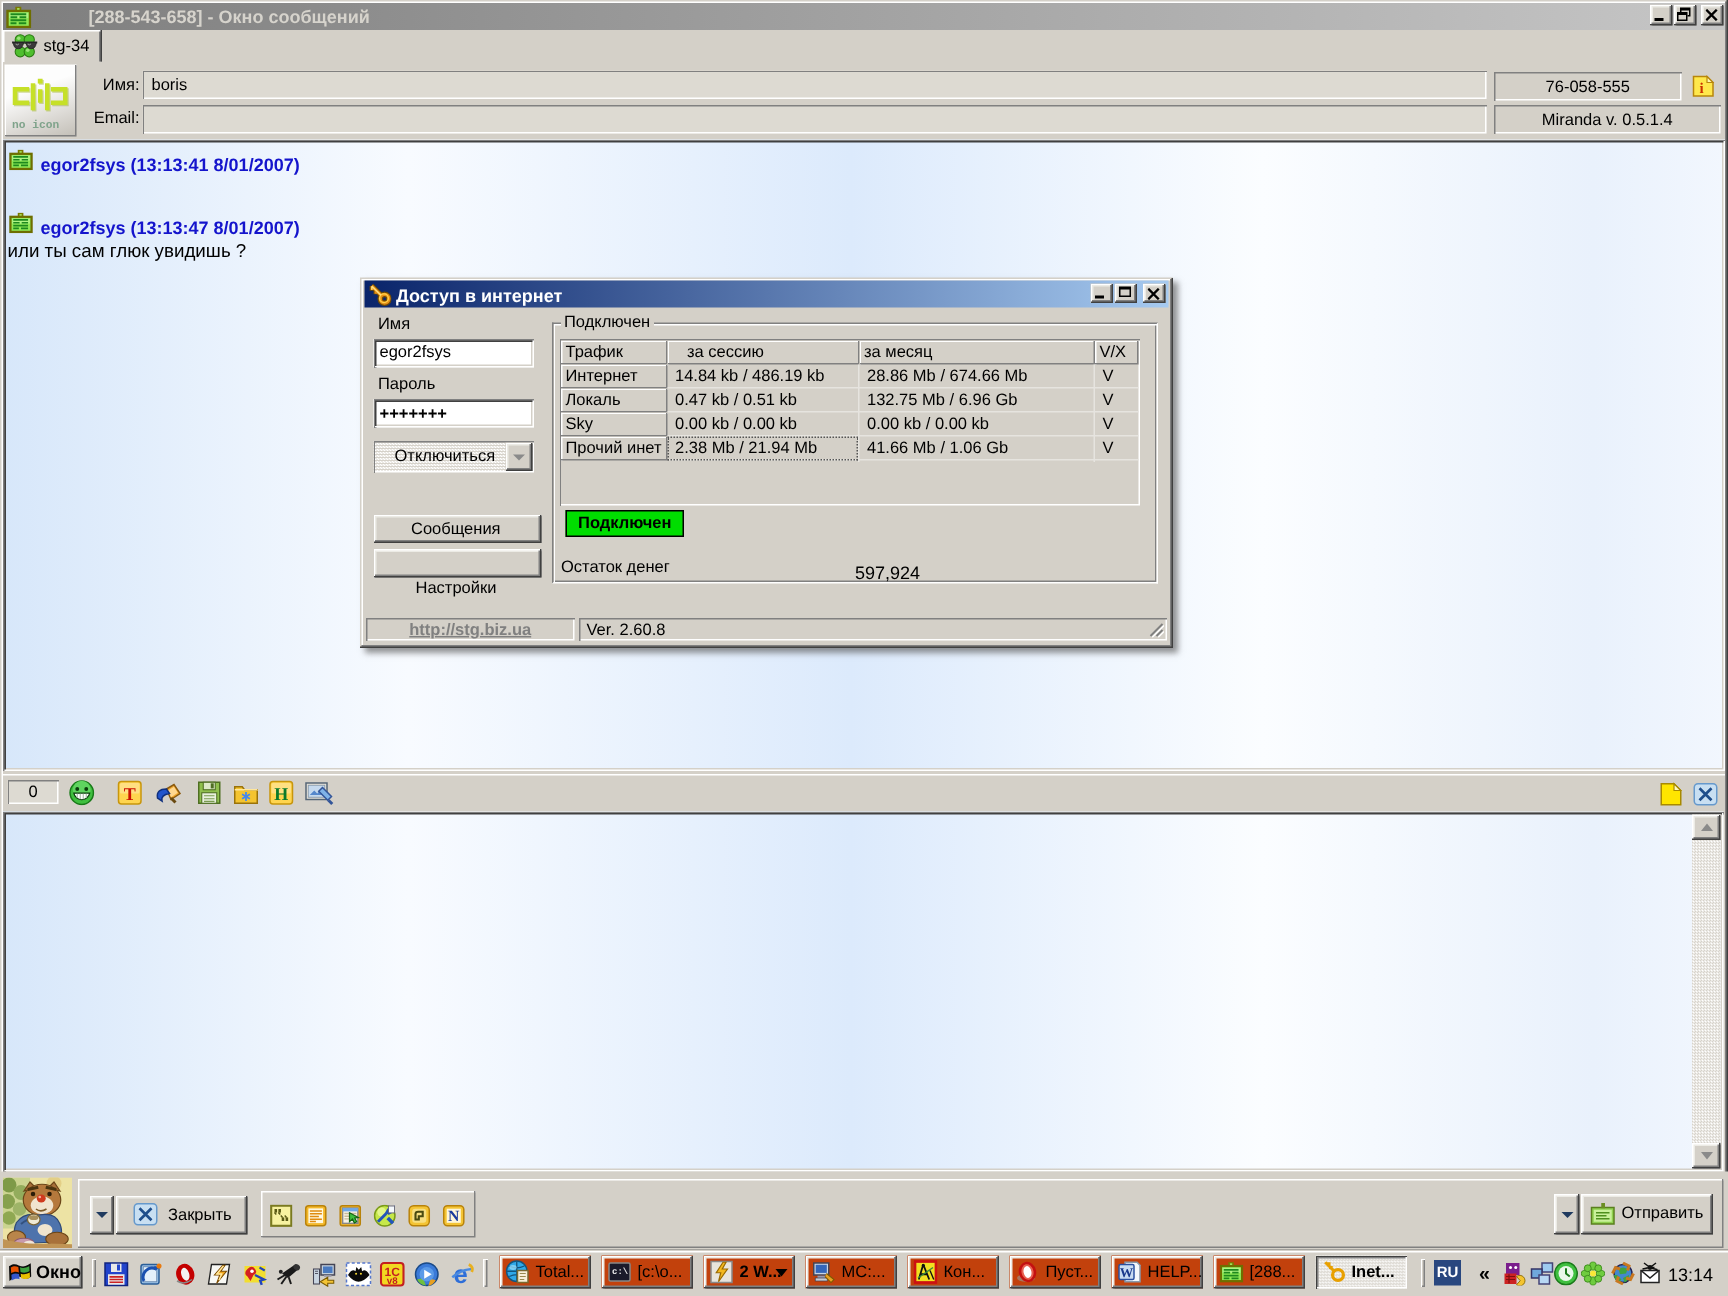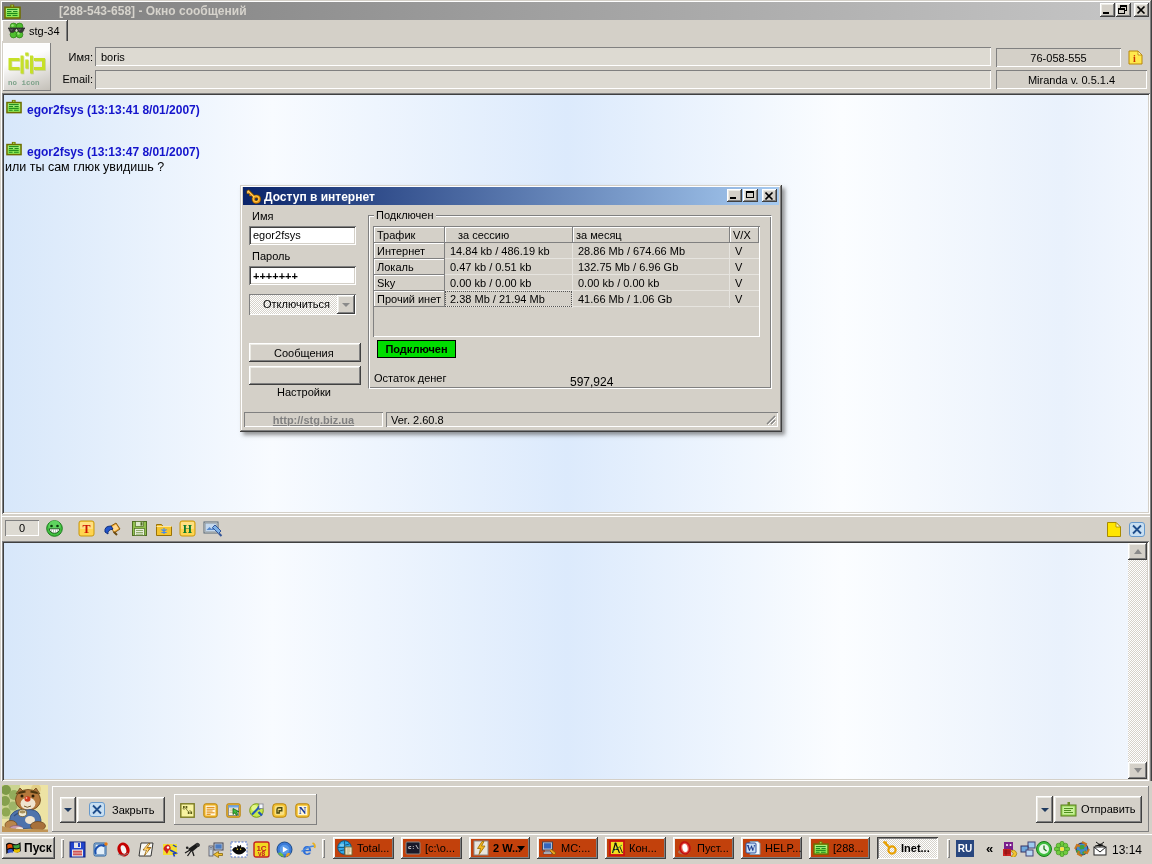--- a/index.html
+++ b/index.html
@@ -436,21 +436,21 @@
 <div class="abs" id="taskbar" style="left:0;top:834px;width:1152px;height:30px;background:#D4D0C8;box-shadow:inset 0 1px 0 #FFFFFF;"></div>
 
 <div class="abs btn" style="left:2px;top:837px;width:53px;height:22px;">
   <svg class="abs" style="left:3px;top:3px" width="17" height="16" viewBox="0 0 17 16">
     <path d="M1 4.2 C3.5 2.2 5.5 2.6 7.5 3.6 C9.5 4.6 11.5 4.6 13.5 3.4 L15.5 2.2 L15.8 11 C13.5 13 11.5 12.6 9.5 11.6 C7.5 10.6 5.5 10.8 3.2 12.6 L1.3 14 Z" fill="#0A0A0A"></path>
     <path d="M2.2 5 C4 3.8 5.5 3.9 7.2 4.7 L7.6 8.3 C5.8 7.6 4.2 7.7 2.5 8.9 Z" fill="#E85000"></path>
     <path d="M8.3 4.9 C10 5.6 12 5.5 14.5 4 L14.7 7.4 C12.5 8.8 10.5 8.7 8.7 8 Z" fill="#3FA33F"></path>
     <path d="M2.6 9.9 C4.3 8.8 5.9 8.7 7.7 9.4 L8 12.8 C6.2 12.2 4.6 12.4 2.8 13.6 Z" fill="#3355CC"></path>
     <path d="M8.8 9.1 C10.6 9.8 12.5 9.7 14.8 8.4 L15 11.6 C12.8 13 10.8 12.8 9.1 12.1 Z" fill="#E8C000"></path>
   </svg>
-  <div class="abs" style="left:22px;top:4px;font-weight:bold;font-size:12px;">Пуск</div>
+  <div class="abs" style="left:22px;top:4px;font-weight:bold;font-size:12px;">Окно</div>
 </div>
 <div class="abs" style="left:61px;top:839px;width:3px;height:19px;box-shadow:inset 1px 1px 0 #FFFFFF, inset -1px -1px 0 #808080;"></div>
 
 <svg class="qk" style="left:69px" width="17" height="17" viewBox="0 0 17 17">
   <rect x="1" y="1" width="15" height="15" fill="#2244CC" stroke="#10237E"></rect>
   <rect x="5" y="1.5" width="7" height="5.5" fill="#E8E8E8"></rect>
     <rect x="9" y="2" width="2" height="4" fill="#2244CC"></rect>
   <rect x="3" y="8.5" width="11" height="7" fill="#E8E8E8"></rect>
   <path d="M4 10.2 h9 M4 12 h9 M4 13.8 h9" stroke="#CC2222" stroke-width="1.1"></path>
 </svg>

